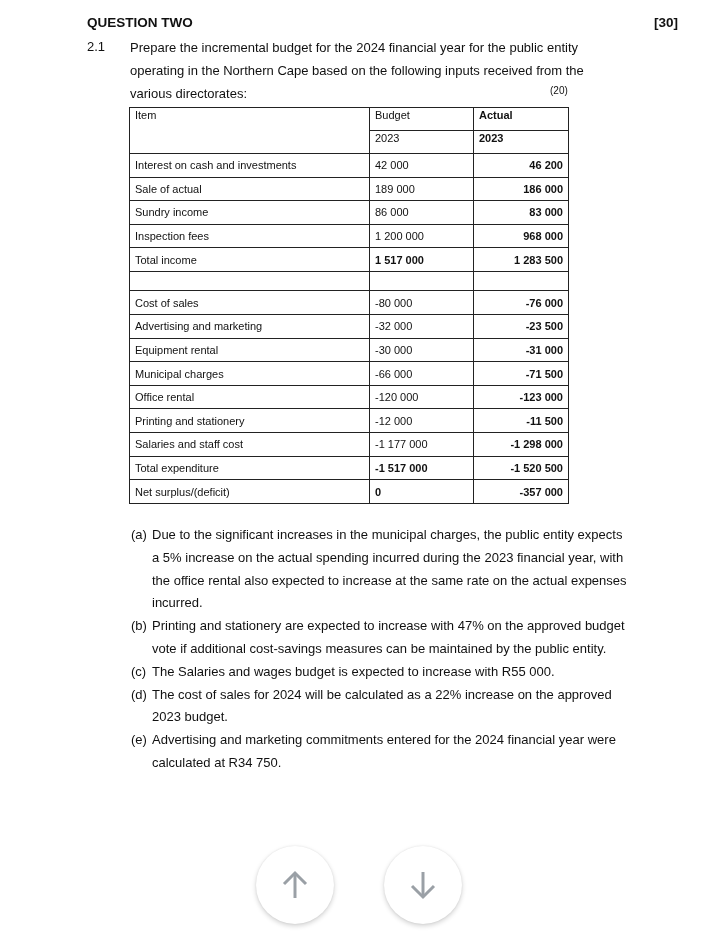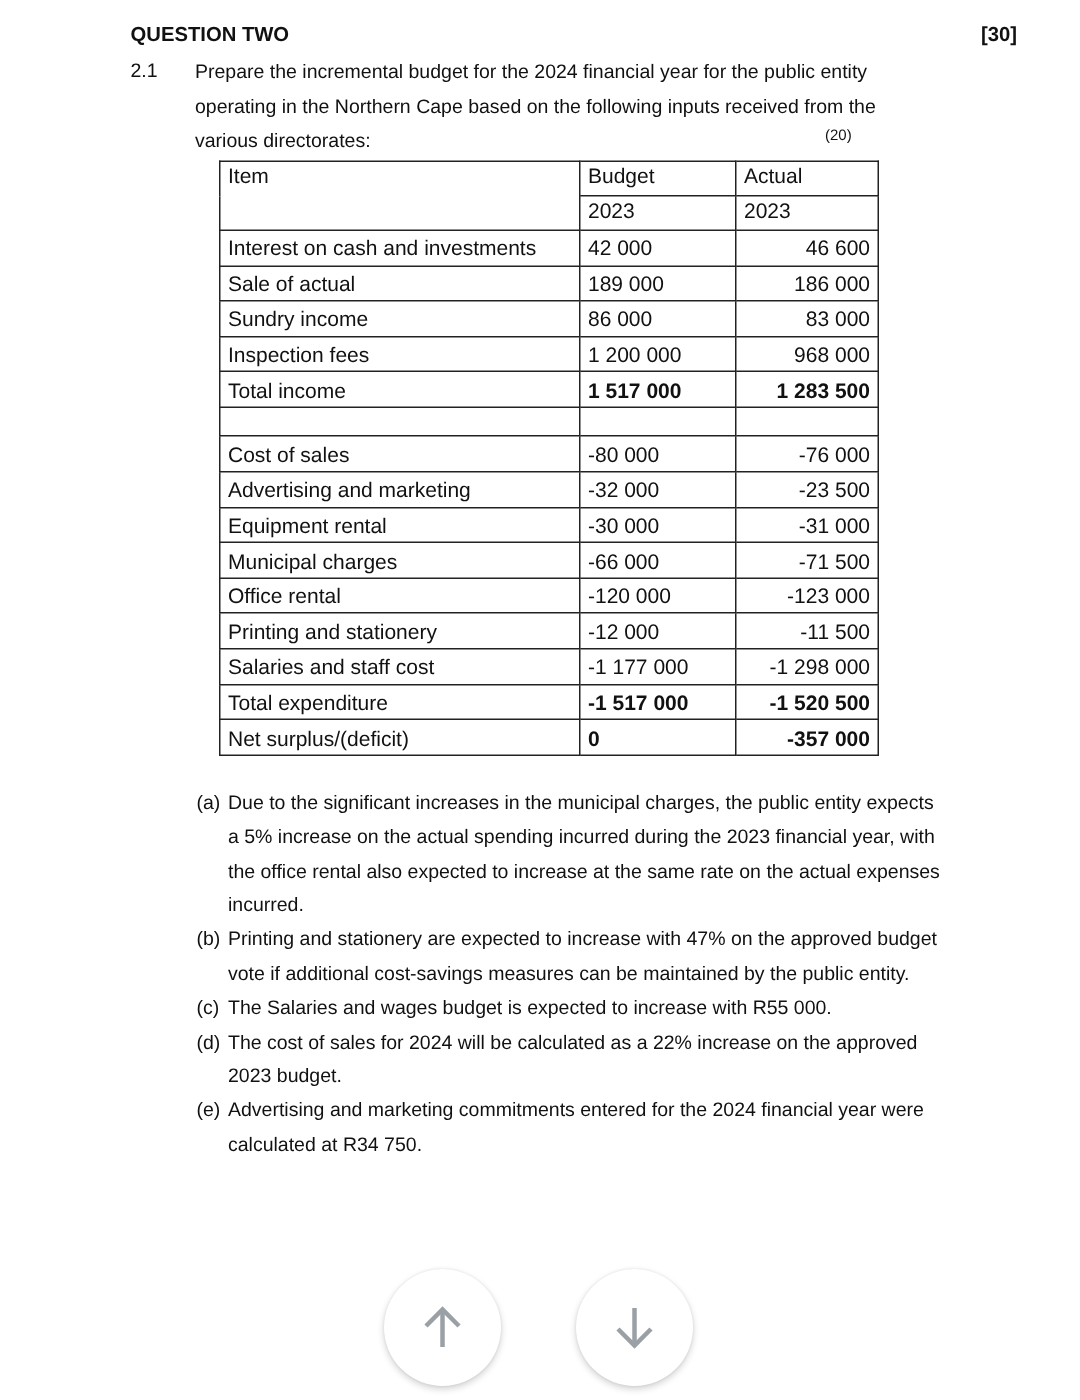--- a/index.html
+++ b/index.html
@@ -4,27 +4,27 @@
 <style>
   html, body { margin:0; padding:0; background:#ffffff; }
   body { width:720px; height:933px; position:relative; overflow:hidden;
          font-family:"Liberation Sans", sans-serif; color:#111; font-size:13px; }
   .q-title { position:absolute; left:87px; top:15px; font-weight:bold; font-size:13.5px; }
   .q-marks { position:absolute; left:606px; top:15px; font-weight:bold; font-size:13.5px;padding-left:48px; }
   .q-num { position:absolute; left:87px; top:39px; font-size:13px; }
   .q-text { position:absolute; left:130px; top:36px; width:480px; line-height:23px; font-size:13px; }
   .q-sub-marks { position:absolute; left:550px; top:85px; font-size:10px; }
 
-  table.budget { position:absolute; left:146px; top:107px; border-collapse:collapse;
-                 font-size:14px;padding-left:20px; }
+  table.budget { position:absolute; left:129px; top:107px; border-collapse:collapse;
+                 font-size:11px;padding-left:20px; }
   table.budget td { border:1.3px solid #222; padding:0 5px; height:22px; box-sizing:border-box;
                     white-space:nowrap; vertical-align:middle; }
   table.budget td.item { width:240px; text-align:left; }
   table.budget td.num { width:104px; text-align:left; }
-  table.budget td.num2 { width:95px; text-align:right; }
+  table.budget td.num2 { width:95px; text-align:right;font-weight:bold; }
   table.budget td.hdr { text-align:left; }
   table.budget tr.row td { height:23.6px; }
   table.budget tr.blank td { height:19.5px; }
   table.budget tr.head1 td { height:23px; vertical-align:top; padding-top:1px; }
   table.budget td.item-head { vertical-align:top; padding-top:1px; }
   table.budget .bold { font-weight:bold; }
 
   .notes { position:absolute; left:131px; top:524px; width:500px; font-size:13px; line-height:22.8px; }
   .note { display:flex; }
   .note .lbl { width:21px; flex:none; }
@@ -53,21 +53,21 @@
     <td class="num2 hdr">Actual</td>
   </tr>
   <tr class="head1">
     <td class="num hdr">2023</td>
     <td class="num2 hdr">2023</td>
   </tr>
 
   <tr class="row">
     <td class="item">Interest on cash and investments</td>
     <td class="num">42 000</td>
-    <td class="num2">46 600</td>
+    <td class="num2">46 200</td>
   </tr>
   <tr class="row">
     <td class="item">Sale of actual</td>
     <td class="num">189 000</td>
     <td class="num2">186 000</td>
   </tr>
   <tr class="row">
     <td class="item">Sundry income</td>
     <td class="num">86 000</td>
     <td class="num2">83 000</td>

